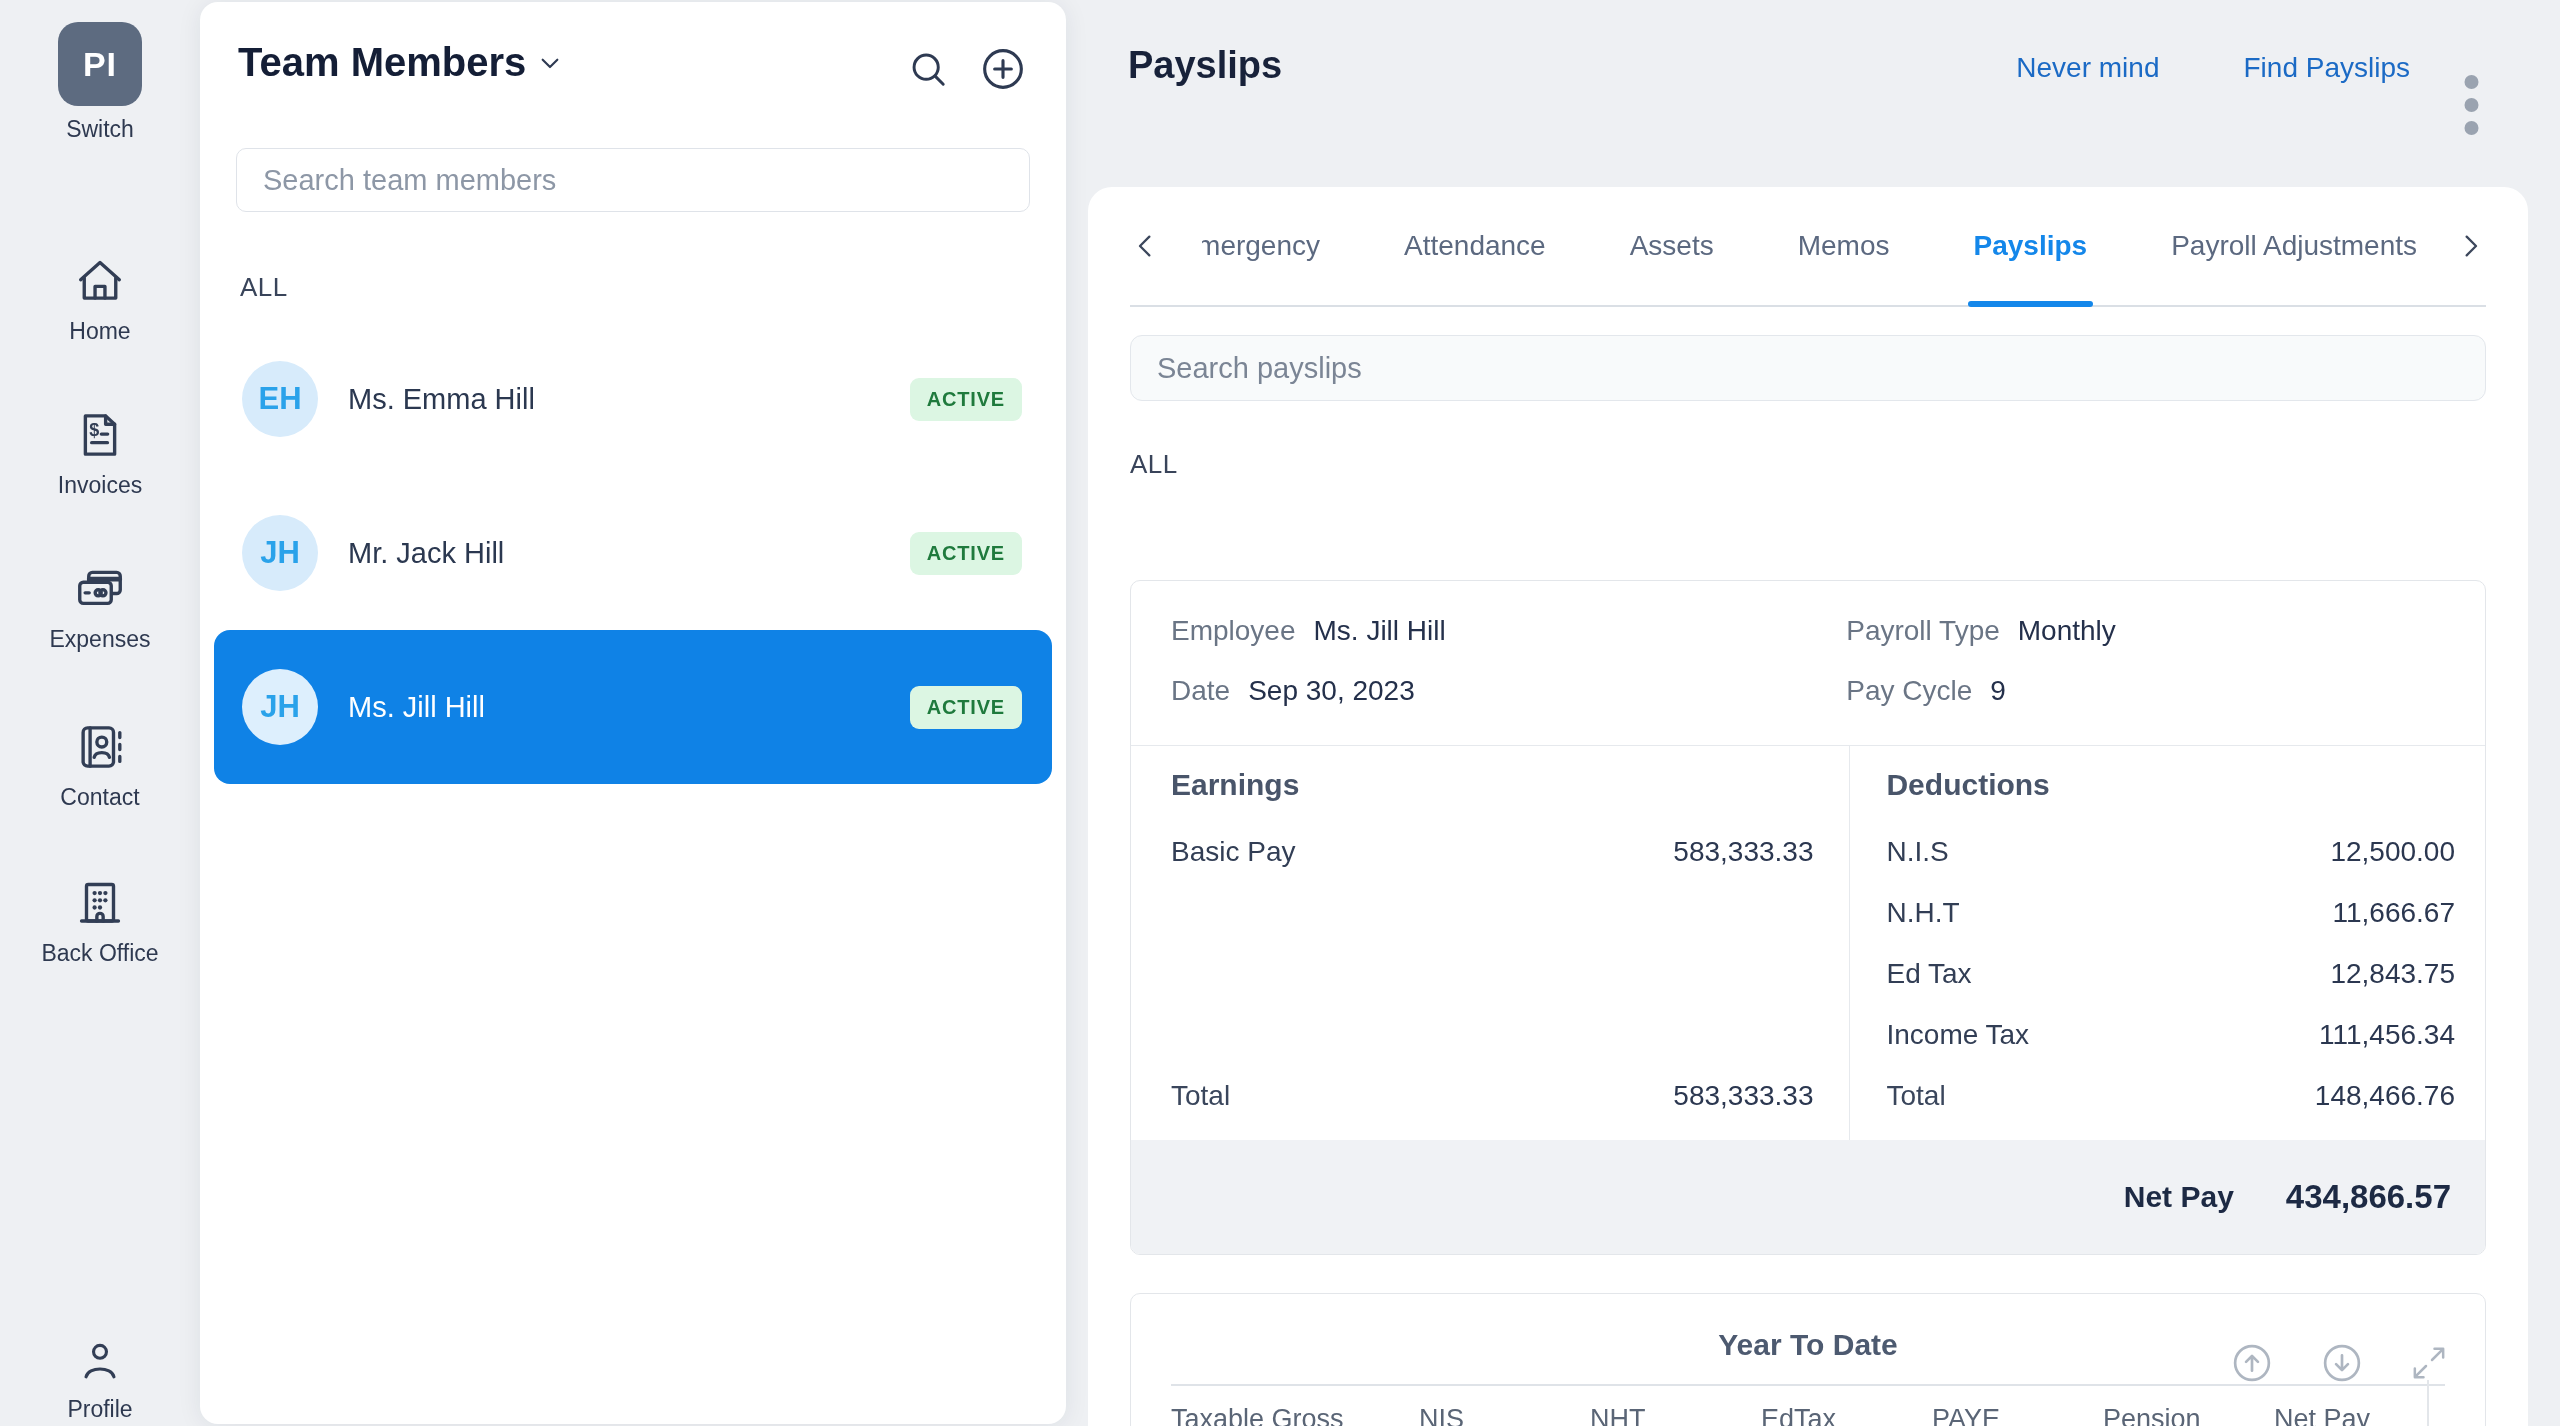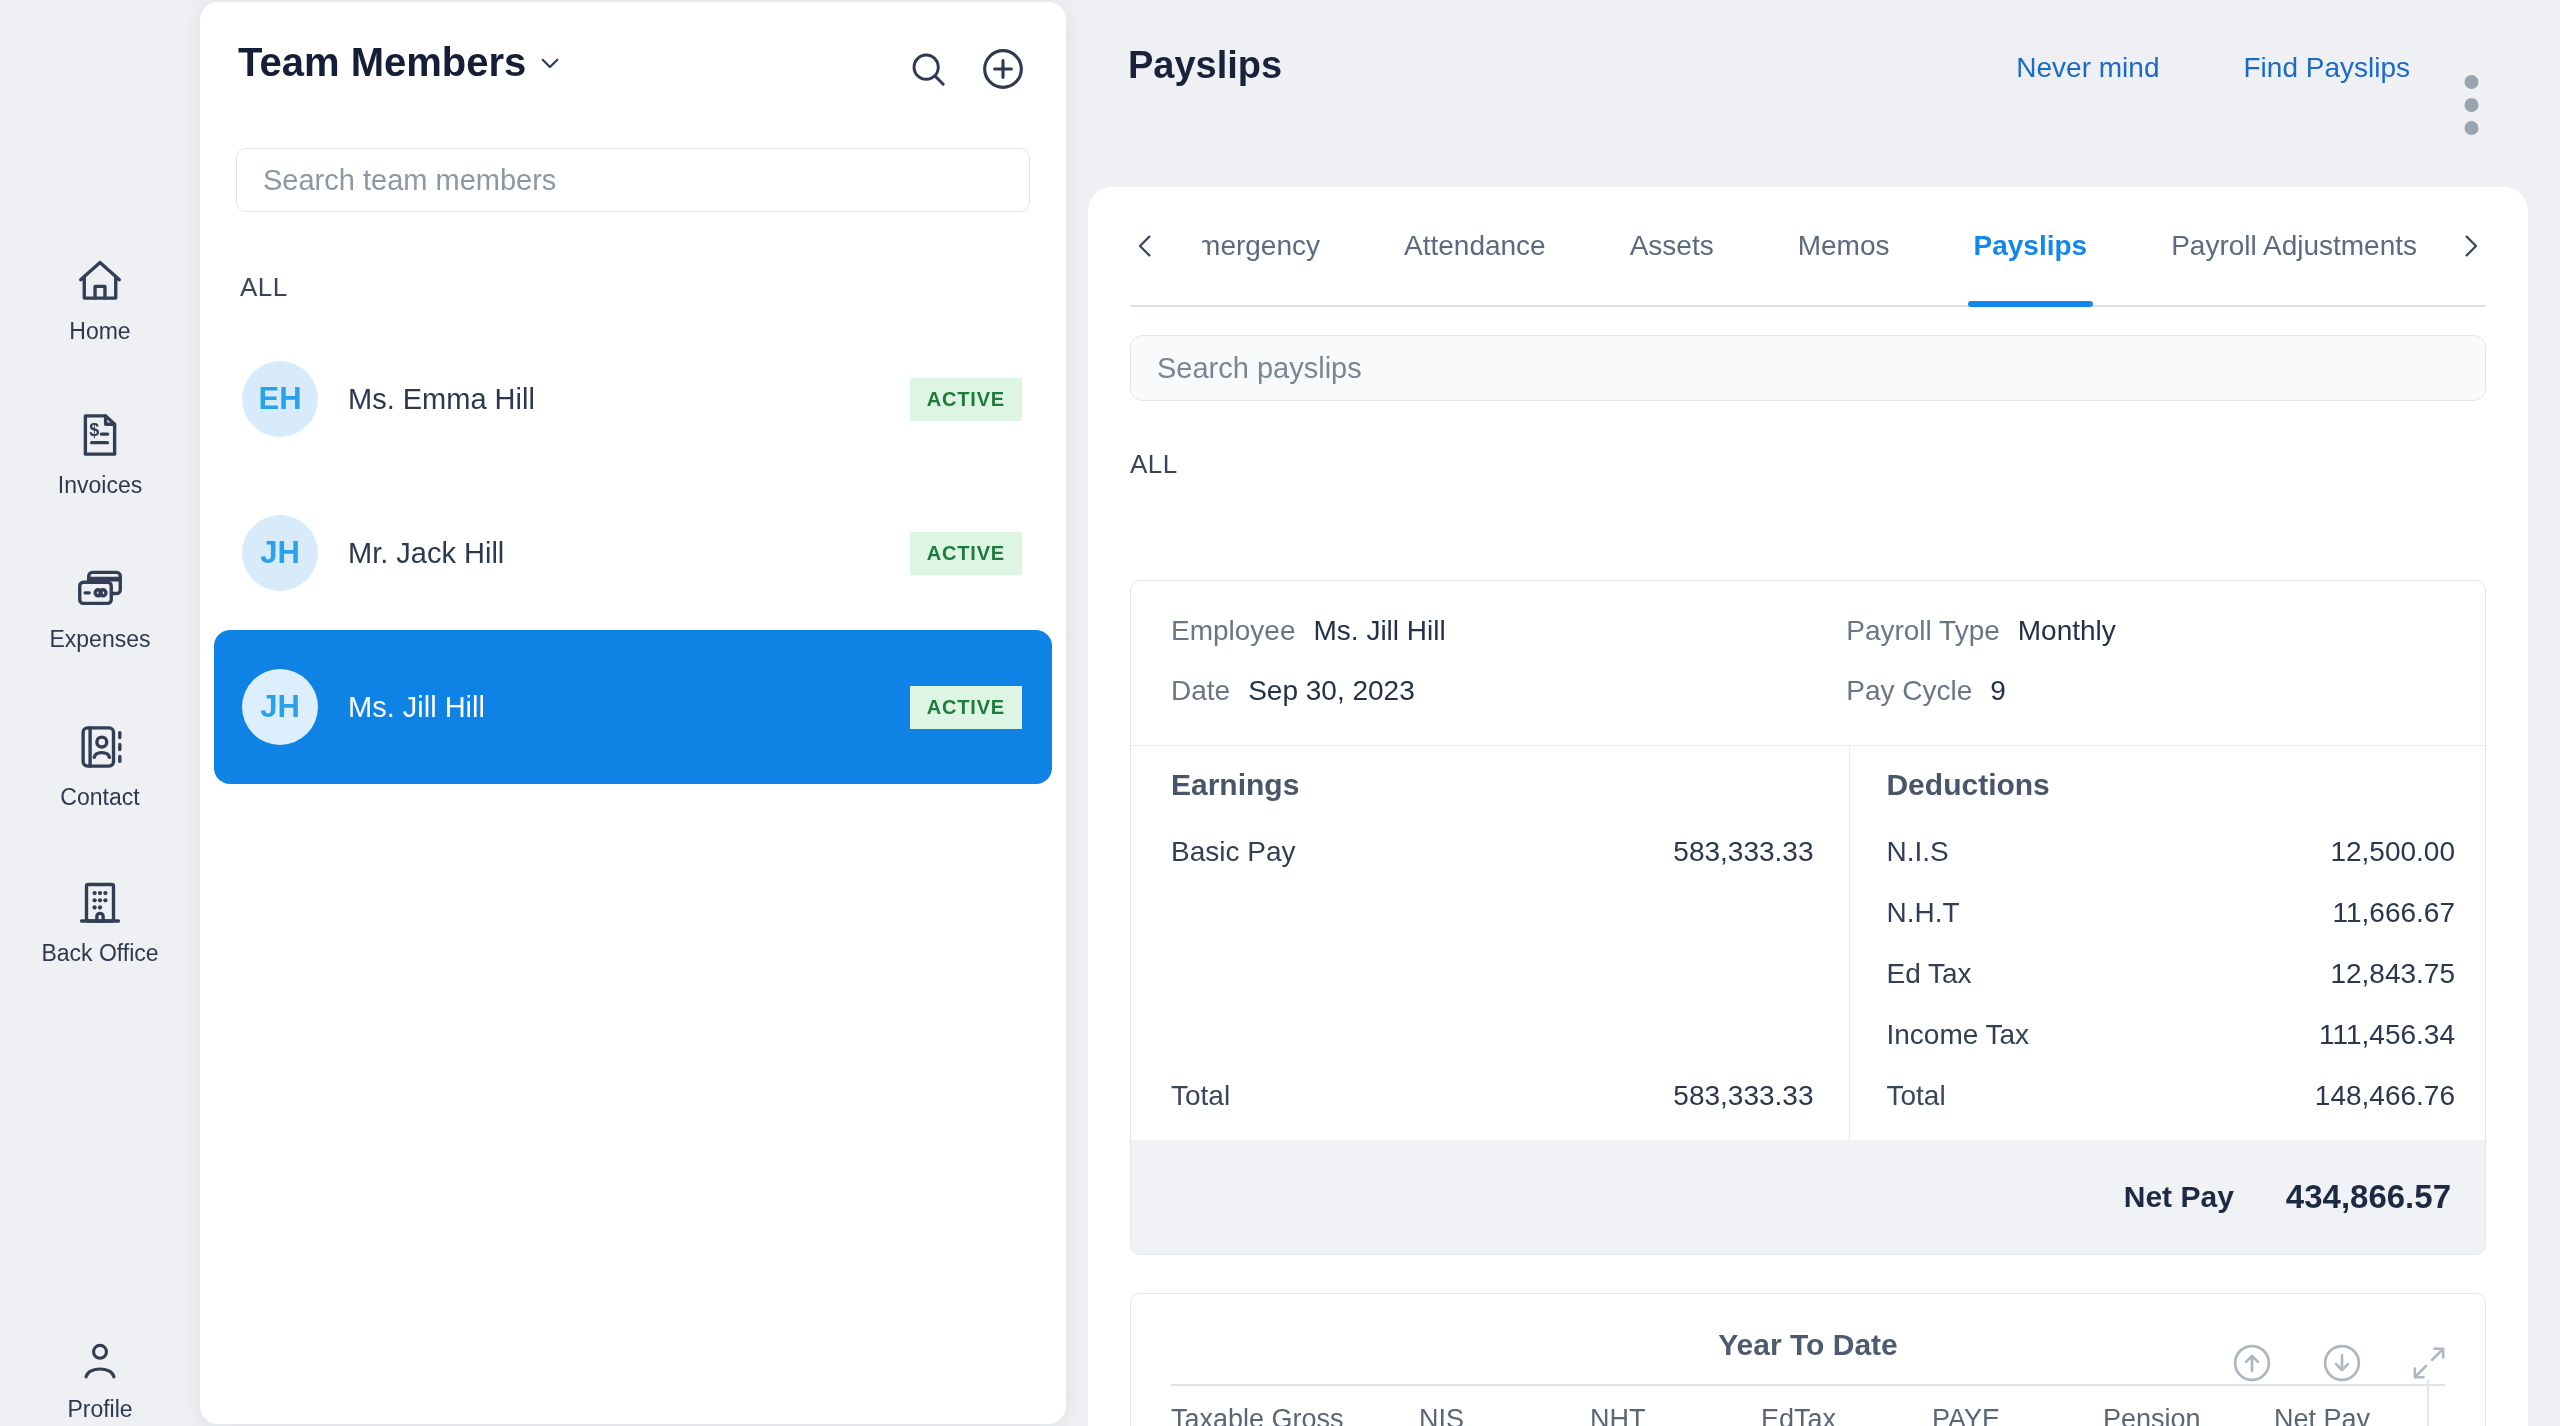--- a/index.html
+++ b/index.html
@@ -35,21 +35,21 @@
   .group-label { position:absolute; top:270px; left:40px; font-size:26px; color:#39445a; letter-spacing:.5px; }
   .members { position:absolute; top:320px; left:14px; right:14px; }
   .member-row { height:154px; border-radius:16px; display:flex; align-items:center; padding:0 30px 0 28px; cursor:pointer; }
   .member-row.selected { background:#0f82e6; }
   .avatar { width:76px; height:76px; border-radius:50%; background:#d7ebfb; display:flex; align-items:center; justify-content:center; flex:0 0 76px; }
   .avatar span { font-size:31px; font-weight:700; color:#2aa2ea; }
   .member-row.selected .avatar { background:#ddeffd; }
   .member-name { margin-left:30px; font-size:29px; color:#2b3850; }
   .member-row.selected .member-name { color:#fff; }
   .badge { margin-left:auto; background:#dcf6e3; color:#1f7a3d; font-size:20px; font-weight:700;
-    letter-spacing:.8px; padding:10px 17px; border-radius:0; }
+    letter-spacing:.8px; padding:10px 17px; border-radius:9px; }
 
   
   .main-title { position:absolute; left:1128px; top:44px; font-size:38px; font-weight:700; color:#18223a; }
   .header-actions { position:absolute; top:52px; right:150px; display:flex; align-items:center; gap:84px; }
   .hlink { font-size:28px; font-weight:500; color:#1b6ac5; cursor:pointer; }
   .kebab { position:absolute; top:74px; right:81px; cursor:pointer; }
 
   
   .main-card { position:absolute; left:1088px; top:187px; width:1440px; height:1320px;
     background:#fff; border-radius:24px; padding:0 42px; }
@@ -100,20 +100,26 @@
   .ytd-divider { margin-top:22px; height:2px; background:#dfe3e8; }
   .ytd-cols { display:flex; padding-top:18px; font-size:27px; color:#5a6576; font-weight:500; }
   .ytd-col { flex:1; white-space:nowrap; overflow:hidden; }
   .ytd-col.first { flex:1.45; }
   .ytd-vline { position:absolute; right:56px; top:86px; bottom:0; width:2px; background:#e3e6ea; }
 </style>
 </head>
 <body>
 
 <div class="sidebar">
+  <div class="side-item" style="top:22px;">
+    <div class="logo-box">
+        <span>PI</span>
+      </div>
+    <span class="lbl">Switch</span>
+  </div>
 
   <div class="side-item" style="top:254px;">
     <span>
       <svg width="54" height="54" viewBox="0 0 24 24" fill="none" stroke="currentColor" stroke-width="1.5" stroke-linecap="round" stroke-linejoin="round">
         <path d="M5 10.6 V19.6 H19 V10.6"></path>
           <path d="M3.4 11.4 L12 3.8 L20.6 11.4"></path>
           <path d="M9.8 19.6 v-5.2 h4.4 v5.2"></path>
       </svg>
     </span>
     <span class="lbl">Home</span>

